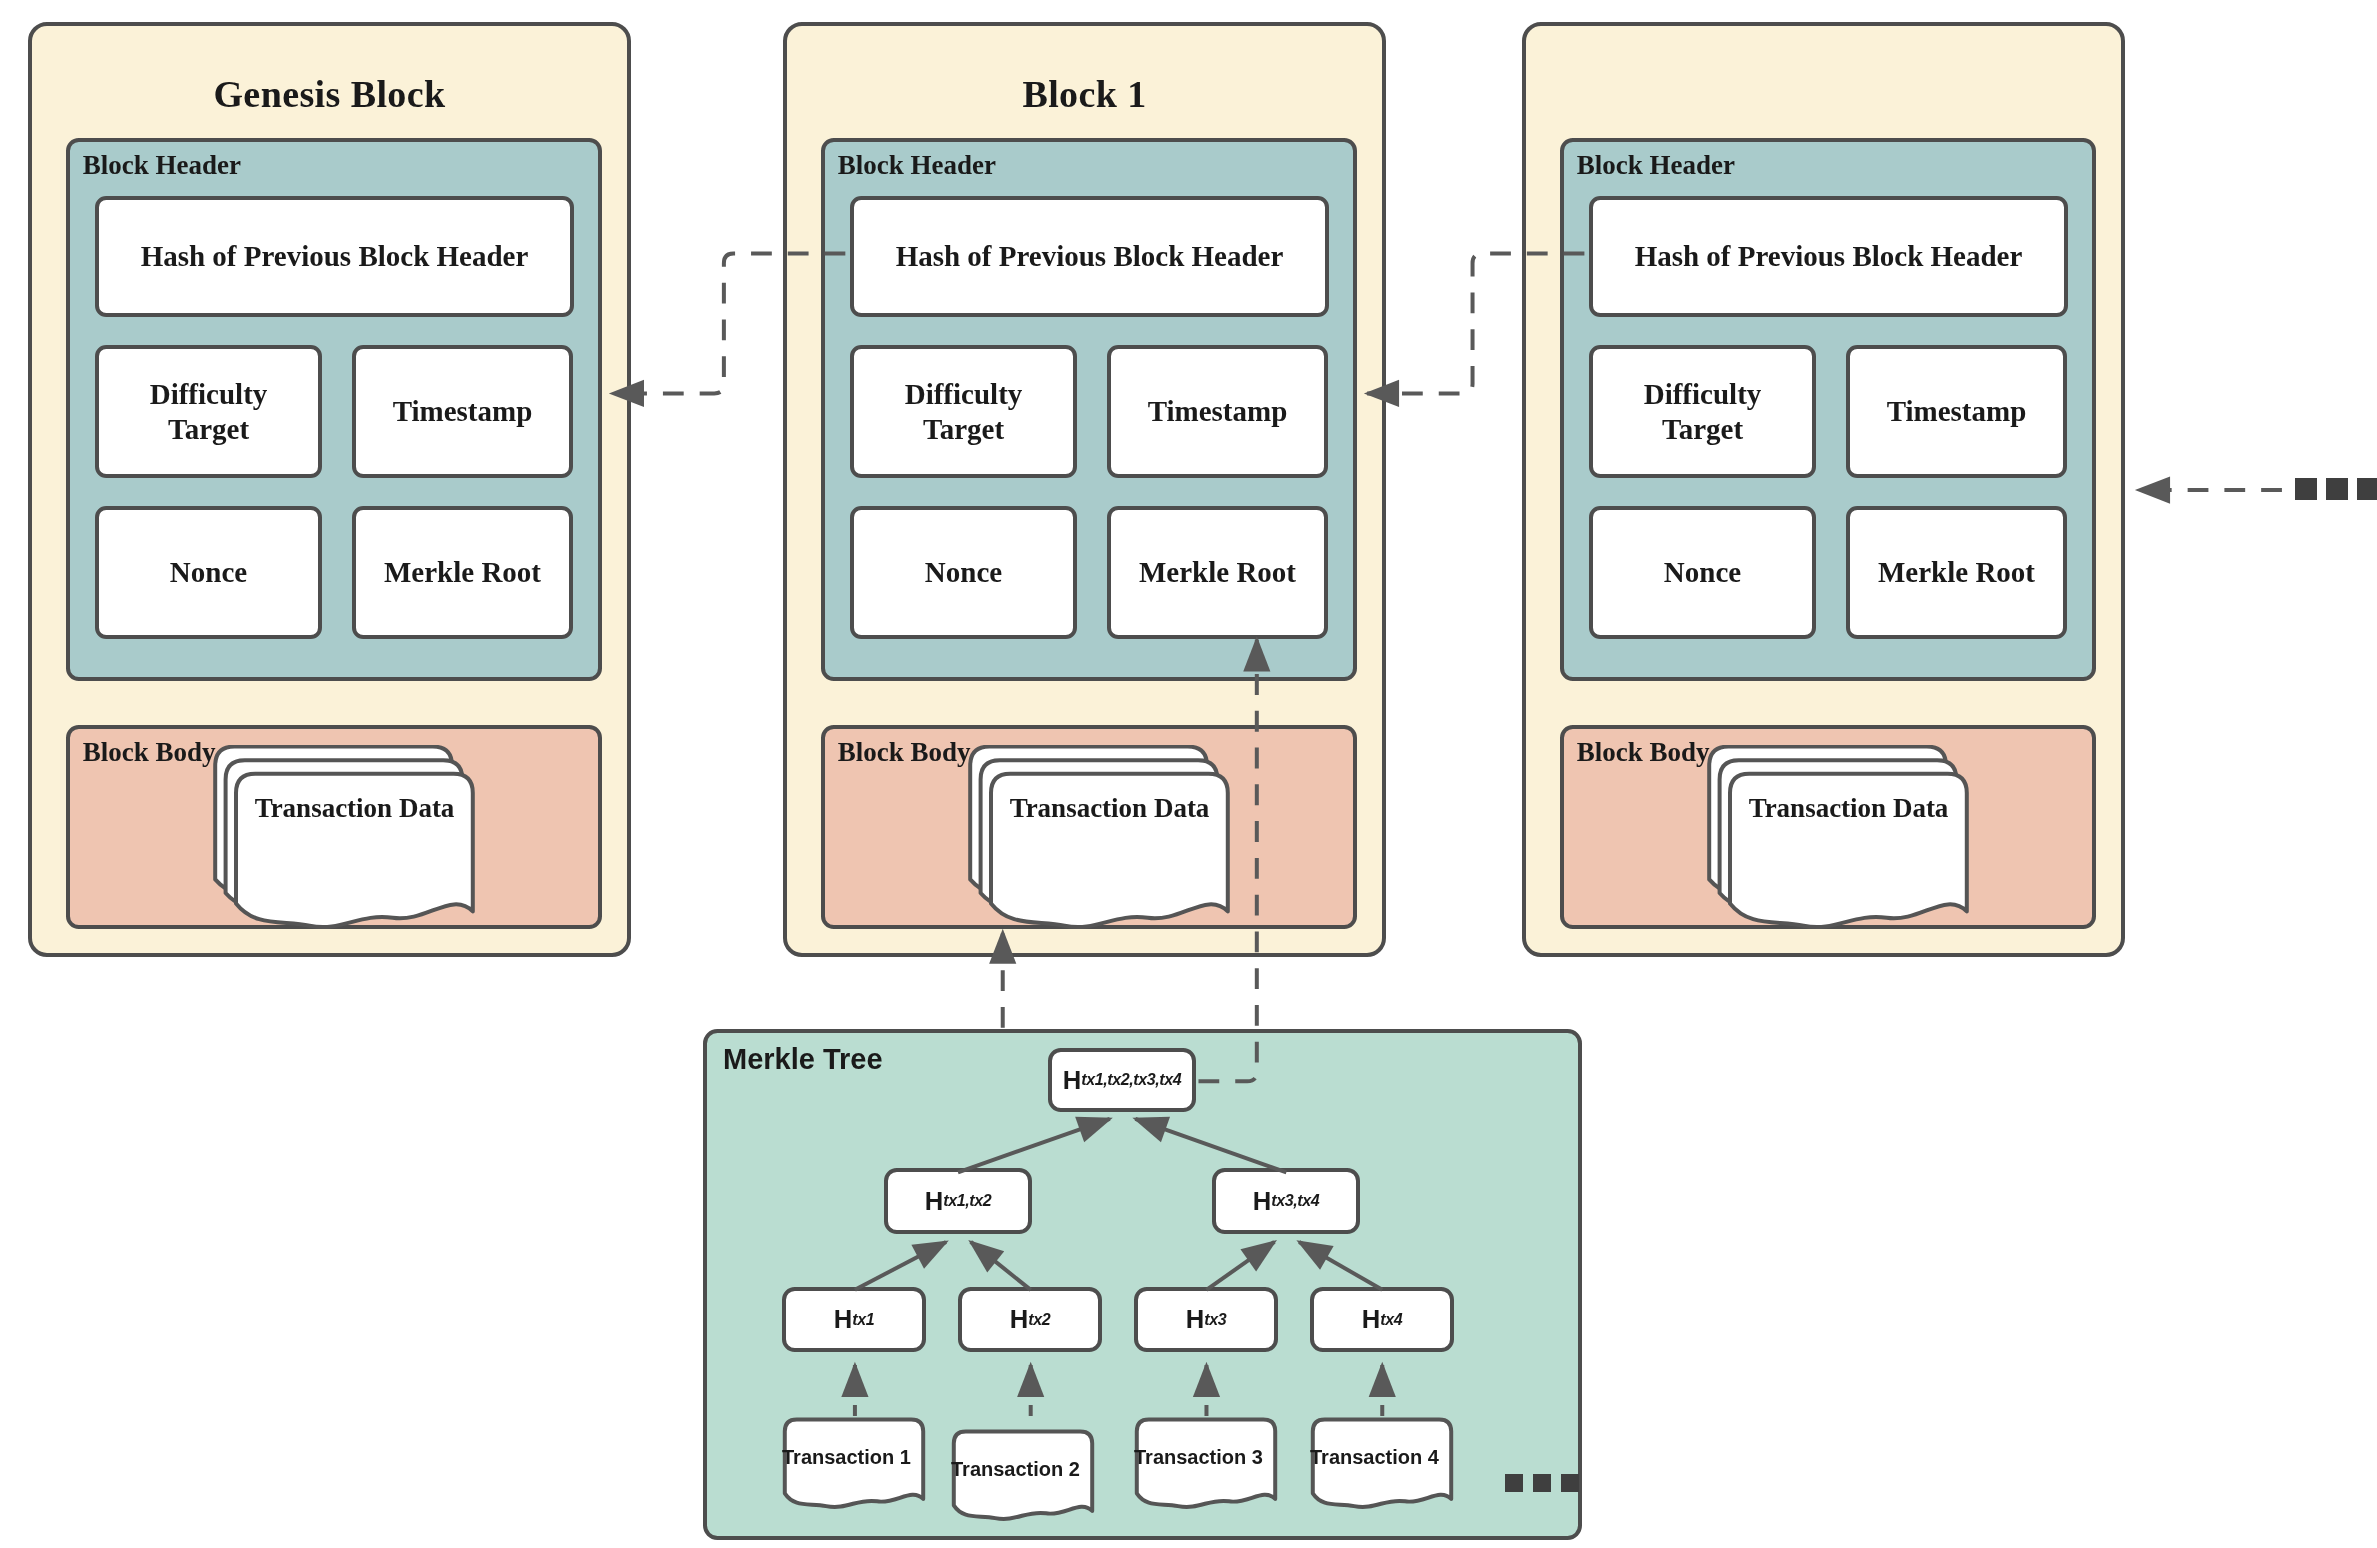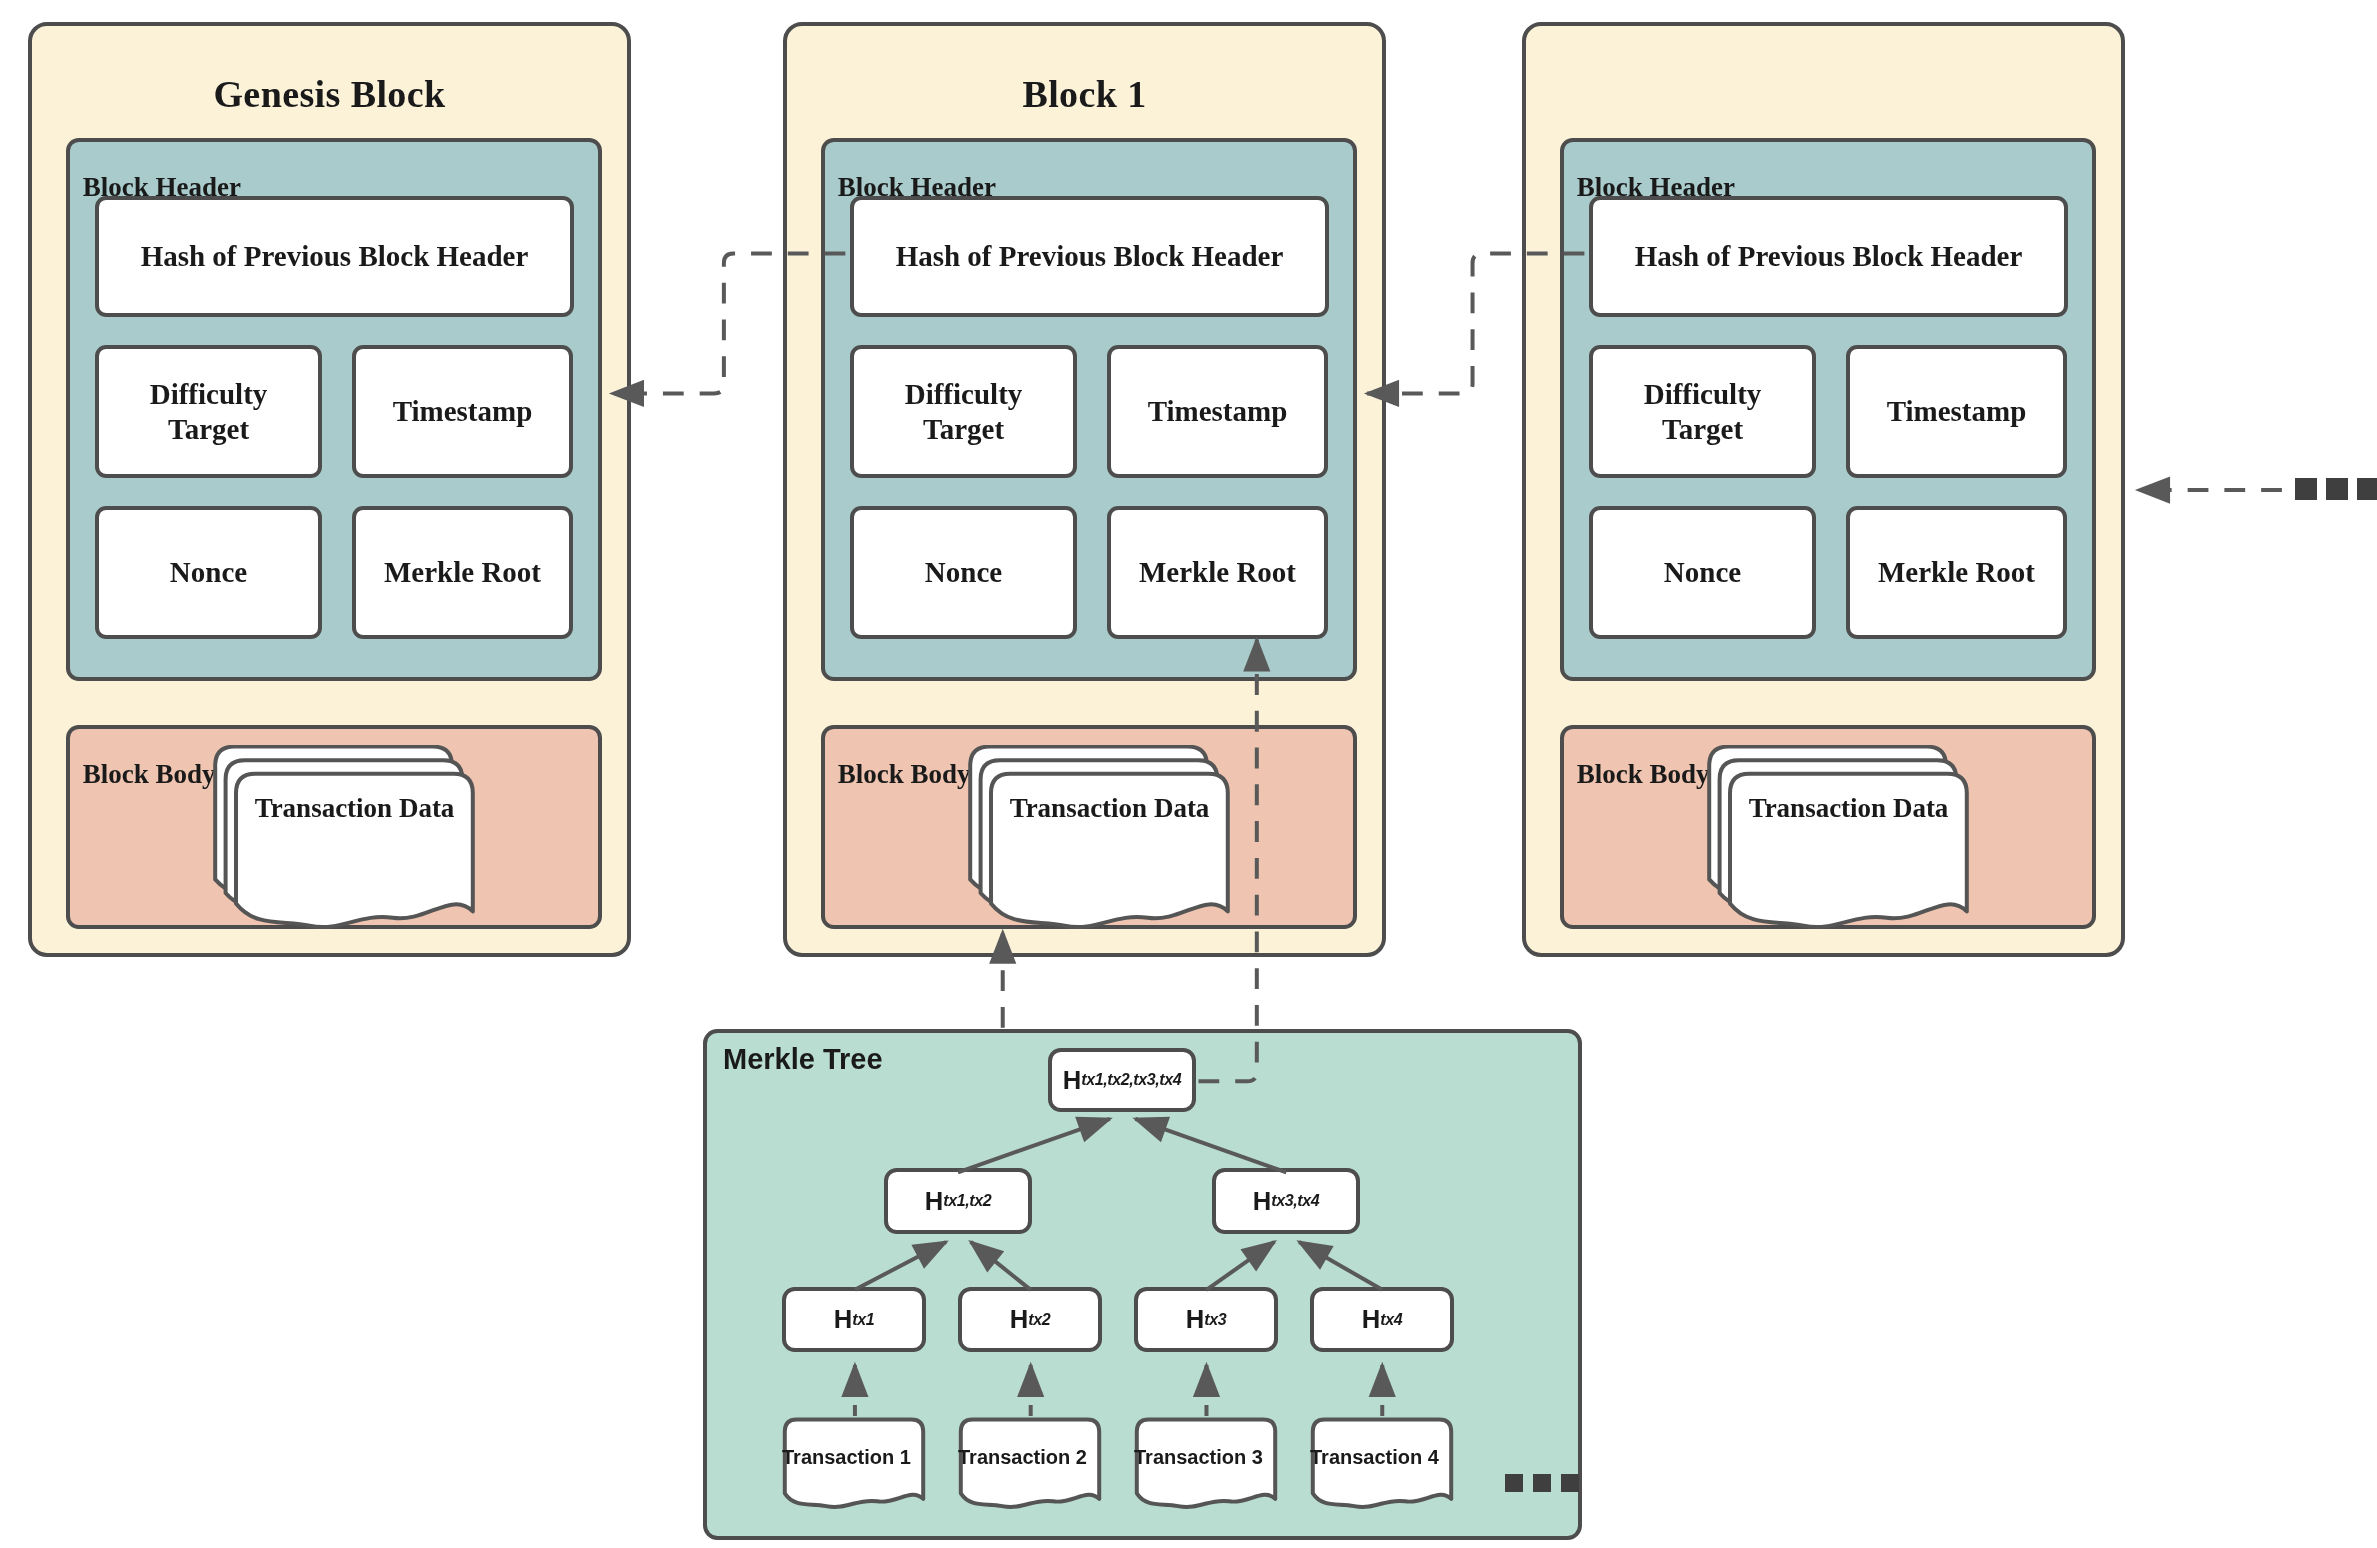--- a/index.html
+++ b/index.html
@@ -14,21 +14,21 @@
   
   .block{position:absolute;top:22.4px;width:603px;height:935px;background:var(--cream);
          border:4.8px solid var(--border);border-radius:19px;font-family:Liberation Serif, serif;}
   #block-0{left:28px;} #block-1{left:783px;} #block-2{left:1522px;}
   .block-title{position:absolute;top:46px;left:0;width:100%;text-align:center;
          font-size:38px;font-weight:700;letter-spacing:0.4px;}
   .bheader{position:absolute;left:34px;top:112px;width:536px;height:543px;
          background:var(--teal);border:4px solid var(--border);border-radius:12.8px;}
   .bbody{position:absolute;left:34px;top:699px;width:536px;height:204px;
          background:var(--salmon);border:4px solid var(--border);border-radius:12.8px;}
-  .section-label{position:absolute;top:8px;left:12.8px;font-size:27px;font-weight:700;margin-top:22px;}
+  .section-label{position:absolute;top:8px;left:12.8px;font-size:27px;font-weight:700;}
   .cellbox{position:absolute;background:var(--white);border:4px solid var(--border);
          border-radius:11.2px;display:flex;align-items:center;justify-content:center;
          text-align:center;font-size:29px;font-weight:700;line-height:35px;padding:0 22px;}
   .hash-box{left:25px;top:54px;width:479px;height:121px;}
   .row2-left{left:25px;top:203px;width:227px;height:133px;}
   .row2-right{left:282px;top:203px;width:221px;height:133px;}
   .row3-left{left:25px;top:364px;width:227px;height:133px;}
   .row3-right{left:282px;top:364px;width:221px;height:133px;}
 
   .docstack{position:absolute;left:134px;top:16px;width:272px;height:192px;}
@@ -43,21 +43,21 @@
          border-radius:12.8px;display:flex;align-items:center;justify-content:center;
          font-weight:700;white-space:nowrap;}
   .mnode .h{font-size:25.6px;}
   .mnode sub{font-size:16px;font-weight:700;vertical-align:-6.4px;letter-spacing:-0.4px;font-style:italic;}
   #m-root{left:341px;top:15px;width:148px;height:64px;}
   #m-l2a{left:177px;top:135px;width:148px;height:66px;}
   #m-l2b{left:505px;top:135px;width:148px;height:66px;}
   .mleaf{top:254px;width:144px;height:65px;}
   #m-h1{left:75px;} #m-h2{left:251px;} #m-h3{left:427px;} #m-h4{left:603px;}
   .txdoc{position:absolute;top:384px;width:144px;height:105px;}
-  #tx-1{left:75px;} #tx-2{left:251px;} #tx-3{left:427px;} #tx-4{left:603px;}
+  #tx-1{left:75px;} #tx-2{left:244px;margin-top:12px;} #tx-3{left:427px;} #tx-4{left:603px;}
   .txdoc .tx-label{position:absolute;left:0;top:29px;width:144px;text-align:left;
          font-size:20px;font-weight:700;}
 
   
   .dots{position:absolute;display:flex;gap:9.6px;}
   .dots .sq{background:#3f3f3f;}
   #chain-dots{left:2295px;top:478px;}
   #chain-dots .sq{width:21.6px;height:21.6px;}
   #tree-dots{left:798px;top:441px;}
   #tree-dots .sq{width:18.4px;height:18.4px;}

